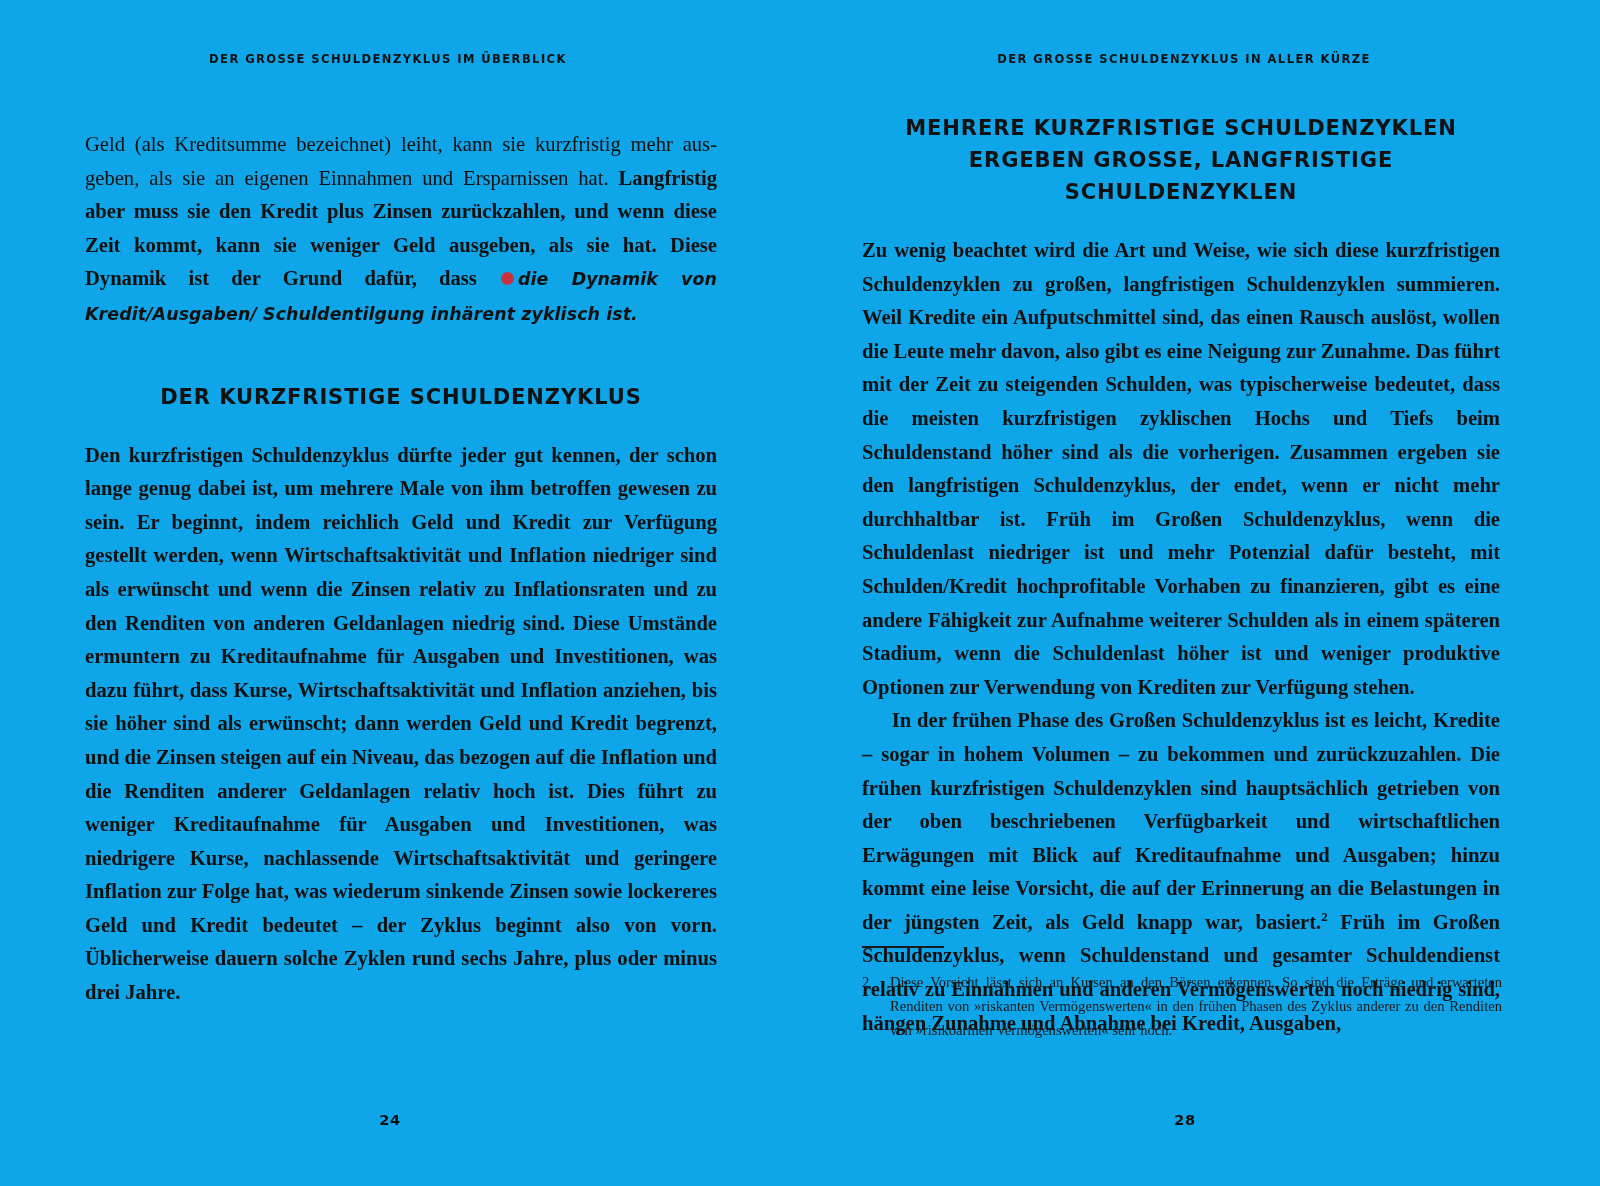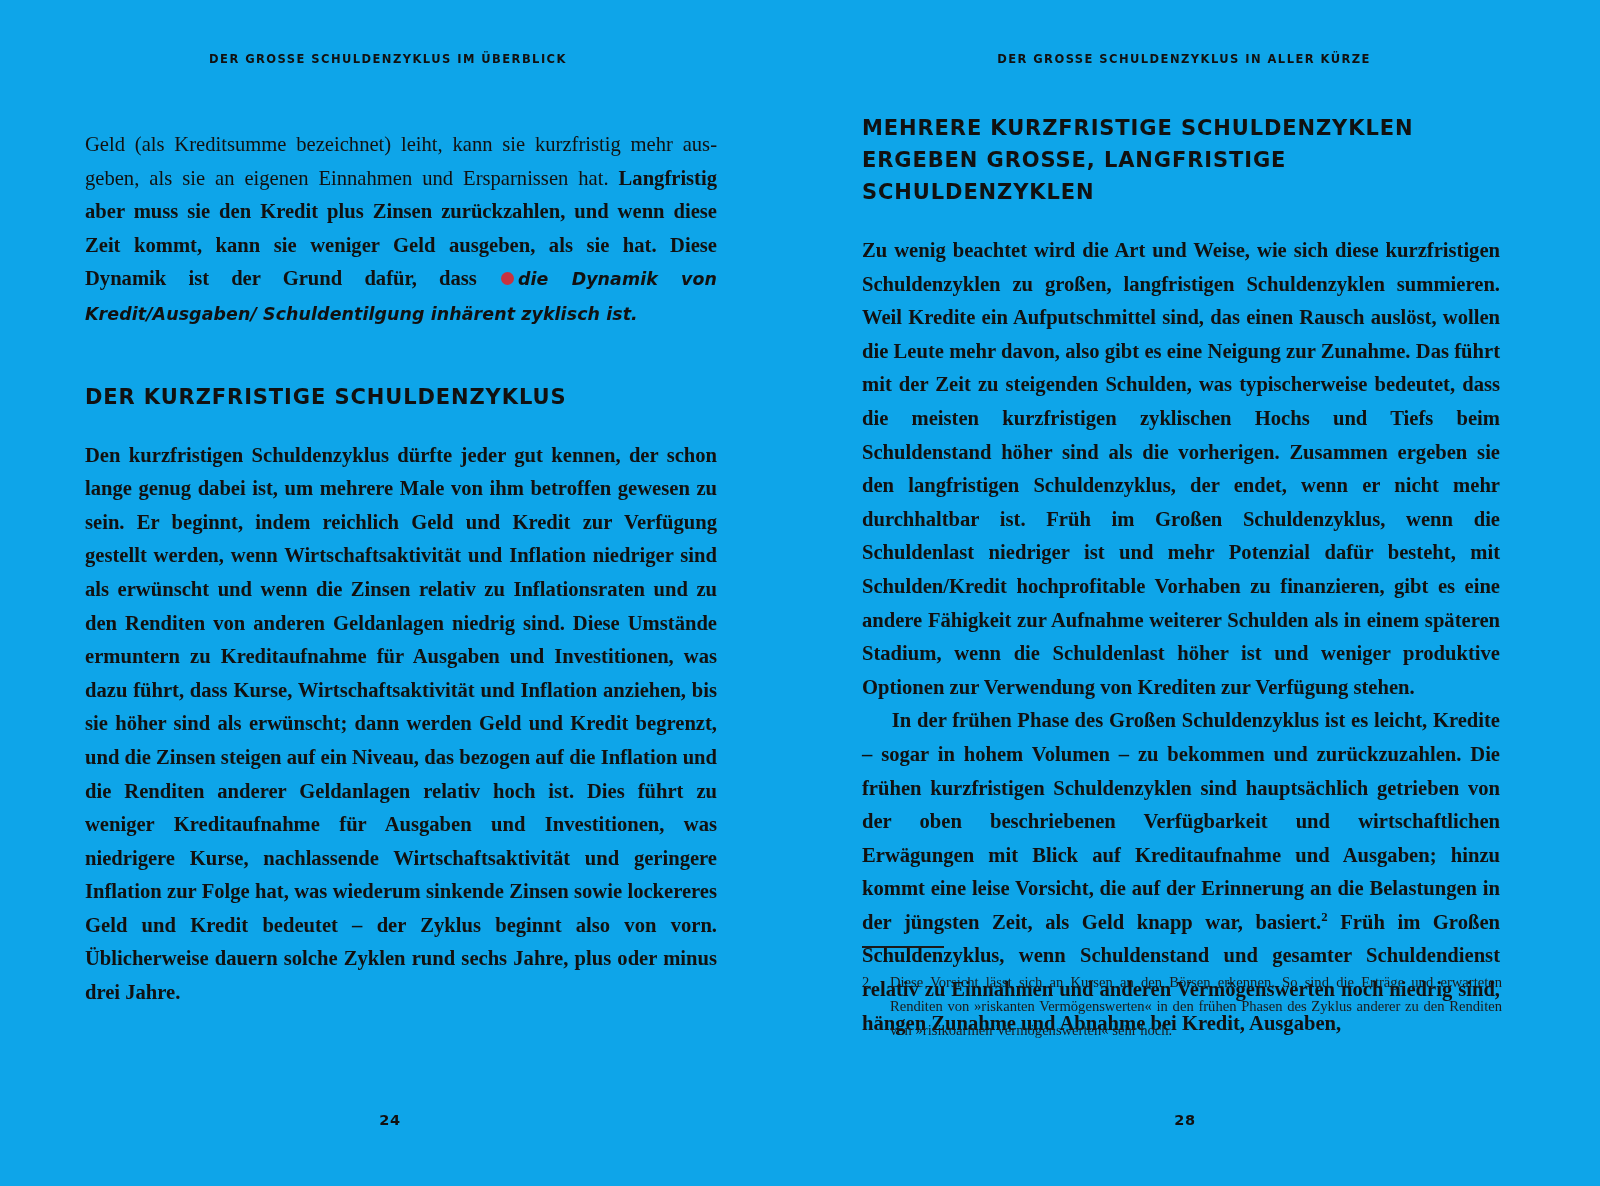--- a/index.html
+++ b/index.html
@@ -103,20 +103,21 @@
   }
 
   
   h2.section-heading {
     margin: 0;
     font-family: "DejaVu Sans", sans-serif;
     font-weight: 700;
     font-size: 21px;
     letter-spacing: 0.9px;
     line-height: 32px;
+    text-align: center;
     text-transform: uppercase;
     color: #111111;
   }
   .heading-block-left {
     padding-top: 49px;
     padding-bottom: 26px;
   }
   .heading-block-right {
     padding-bottom: 26px;
   }

